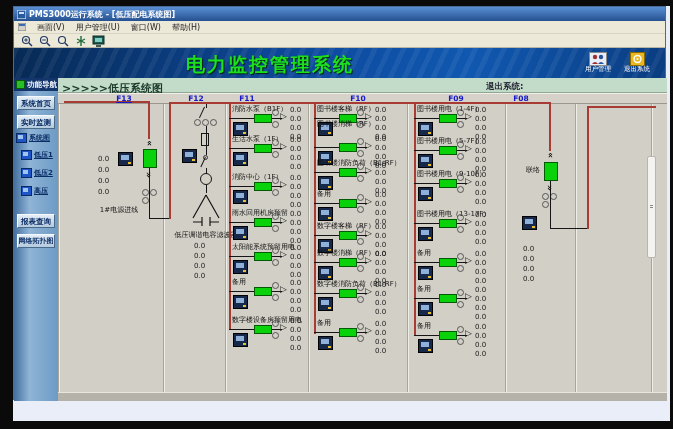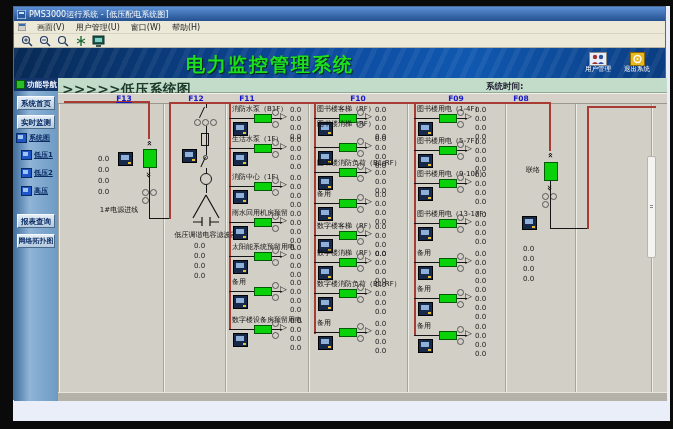--- a/index.html
+++ b/index.html
@@ -7,21 +7,21 @@
        font-family:"DejaVu Sans","Liberation Sans",sans-serif;}
   .abs{position:absolute}
   
   .bar-top{left:0;top:0;width:673px;height:6px;background:#0a0a0a}
   .bar-left{left:0;top:0;width:13px;height:421px;background:#0a0a0a}
   .bar-bottom{left:0;top:421px;width:673px;height:8px;background:#0a0a0a}
   .bar-right{left:670px;top:0;width:3px;height:429px;background:#0a0a0a}
   
   .win{left:13px;top:6px;width:653px;height:394px;background:#ece9d8;border:1px solid #4a6a9a;box-sizing:border-box}
   .titlebar{left:0;top:0;width:100%;height:14px;background:linear-gradient(#5a8fd4,#24508f);display:flex;align-items:center;gap:3px;padding-left:3px;box-sizing:border-box}
-  .titlebar .t{color:#fff;font-size:8px;font-weight:normal;white-space:nowrap}
+  .titlebar .t{color:#fff;font-size:8px;font-weight:bold;white-space:nowrap}
   .menubar{left:0;top:14px;width:100%;height:13px;background:#ece9d8;border-bottom:1px solid #d8d4c4;display:flex;align-items:center;gap:11px;padding-left:4px;box-sizing:border-box}
   .menubar span.mi{font-size:8px;color:#222;white-space:nowrap;cursor:pointer}
   .toolbar{left:0;top:27px;width:100%;height:14px;background:#ece9d8;border-bottom:1px solid #b8b5a5;display:flex;align-items:center;gap:5px;padding-left:6px;box-sizing:border-box}
   .tbtn{width:13px;height:12px;display:flex;align-items:center;justify-content:center;cursor:pointer}
   
   .banner{left:0;top:41px;width:100%;height:30px;background:linear-gradient(100deg,#072a55 0%,#0d4a9e 45%,#1058b0 70%,#0a3c80 100%);overflow:hidden}
   .banner .stripes{position:absolute;left:0;top:0;width:100%;height:100%;background:repeating-linear-gradient(115deg,rgba(255,255,255,.06) 0 5px,transparent 5px 13px)}
   .banner-title{position:absolute;left:172px;top:4px;font-size:19px;font-weight:bold;color:#1de01d;letter-spacing:2px;text-shadow:1px 1px 1px #021;white-space:nowrap}
   .banner-btn{position:absolute;top:4px;width:38px;text-align:center;color:#fff;font-size:6.5px;cursor:pointer;line-height:1.2}
   .banner-btn svg{display:block;margin:0 auto}
@@ -32,21 +32,21 @@
   .side-hdr .txt{color:#f0f6ff;font-size:7.5px;font-weight:bold;white-space:nowrap}
   .nav-ico{width:7px;height:7px;background:#28c028;border:1px solid #0a5a0a}
   .side-btn{left:3px;width:38px;height:14px;background:linear-gradient(#e4eef6,#b4cadе,#b4cade);background:linear-gradient(#e4eef6,#b4cade);border:1px solid;border-color:#f6fafe #4a6a8a #4a6a8a #f6fafe;color:#0a2d66;font-size:7.5px;font-weight:bold;text-align:center;line-height:13px;cursor:pointer;box-sizing:border-box;white-space:nowrap;overflow:hidden}
   .tree-item{display:flex;align-items:center;gap:2px;cursor:pointer;white-space:nowrap}
   .tree-item .lbl{color:#0a2d66;font-size:7px;font-weight:bold;text-decoration:underline}
   .tree-icon{width:9px;height:8px;background:#1e56c8;border:1px solid #0a2a66;position:relative;flex:none}
   .tree-icon::after{content:"";position:absolute;left:1px;top:1px;width:5px;height:4px;background:#9fc4f0}
   
   .main{left:44px;top:0;width:609px;height:323px}
   .infobar{left:0;top:0;width:609px;height:15px;background:#c3dcc9;border-bottom:1px solid #8fa896;box-sizing:border-box}
-  .crumb{position:absolute;left:4px;top:3px;font-size:14px;font-weight:bold;color:#1c3a2a;white-space:nowrap}
+  .crumb{position:absolute;left:4px;top:3px;font-size:11px;font-weight:bold;color:#1c3a2a;white-space:nowrap}
   .ititle{position:absolute;left:252px;top:2px;width:120px;text-align:center;font-size:9px;font-weight:bold;color:#101510;white-space:nowrap}
   .itime{position:absolute;left:428px;top:3px;font-size:8.5px;font-weight:bold;color:#223;white-space:nowrap}
   .canvas{left:0;top:15px;width:609px;height:299px;background:#d2cfc6;overflow:hidden}
   .bottomstrip{left:0;top:314px;width:609px;height:9px;background:#b5b2aa;border-top:1px solid #e8e5dc;box-sizing:border-box}
   
   .hdrstrip{left:0;top:0;width:609px;height:11px;background:#d6d2ca;border-bottom:1px solid #9a978f;border-top:1px solid #f2efe8;box-sizing:border-box}
   .colhdr{position:absolute;top:1px;width:28px;text-align:center;font-size:7.5px;font-weight:bold;color:#1515cc}
   .sep{position:absolute;top:11px;width:1px;height:288px;background:#a8a59d;box-shadow:1px 0 0 #efeee6}
   .hl{position:absolute;height:1px;background:#151515}
   .vl{position:absolute;width:1px;background:#151515}
@@ -188,21 +188,21 @@
         <span class="tree-icon"></span>
         <span class="lbl">高压</span>
       </div>
       <div class="abs side-btn" style="top:136px">报表查询</div>
       <div class="abs side-btn" style="top:156px;font-size:7px">网络拓扑图</div>
     </div>
 
     <div class="abs main">
       <div class="abs infobar">
         <span class="crumb">&gt;&gt;&gt;&gt;&gt;低压系统图</span>
-        <span class="itime">系统时间:</span>
+        <span class="itime">退出系统:</span>
       </div>
 
       <div class="abs canvas" id="canvas">
         <div class="abs hdrstrip"></div>
         <div class="sep" style="left:0"></div>
         <div class="sep" style="left:105px"></div>
         <div class="sep" style="left:167px"></div>
         <div class="sep" style="left:250px"></div>
         <div class="sep" style="left:349px"></div>
         <div class="sep" style="left:447px"></div>

